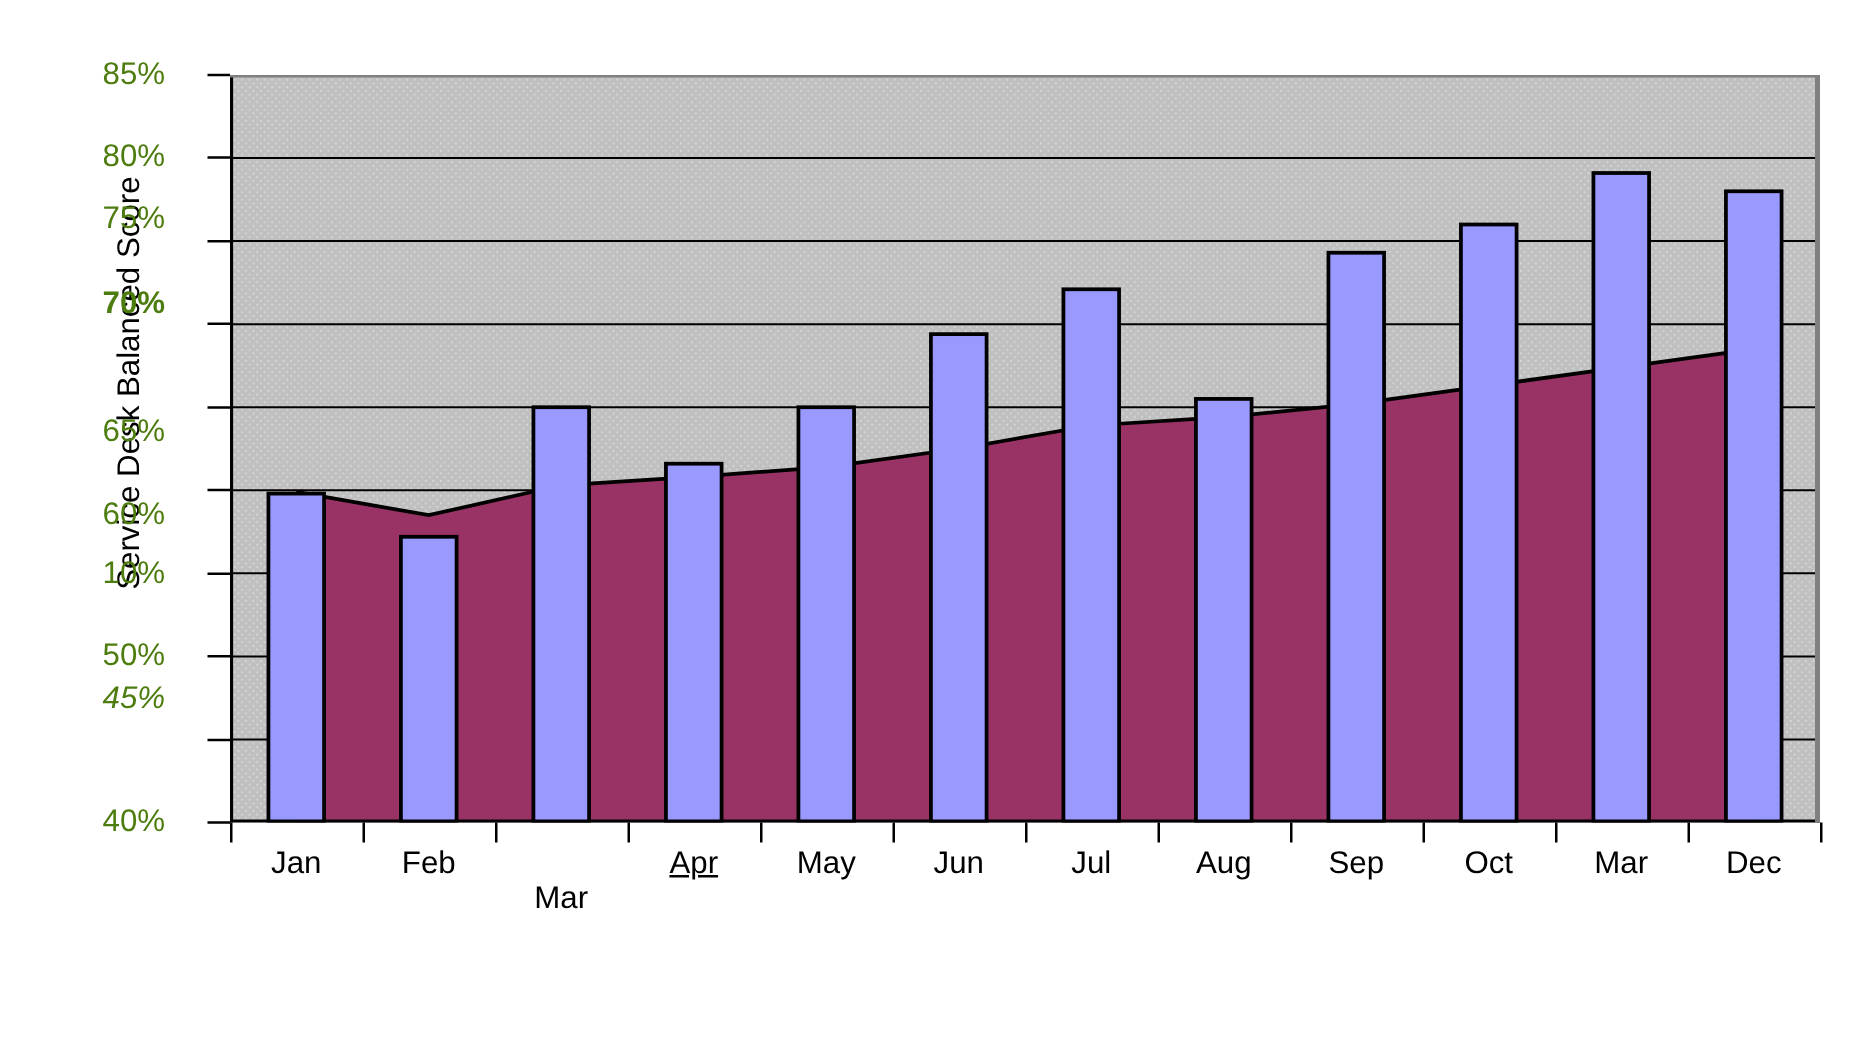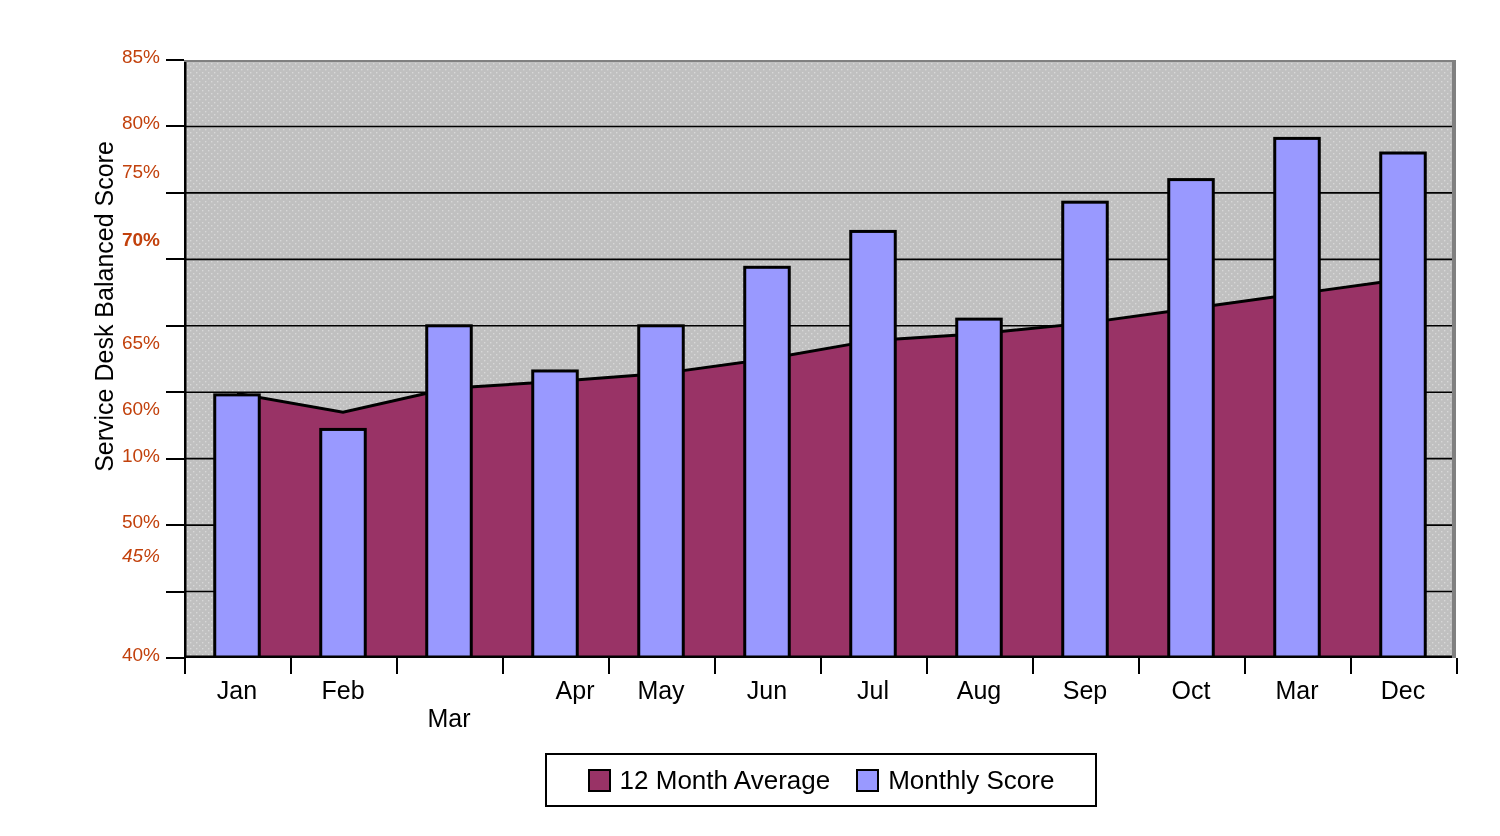--- a/index.html
+++ b/index.html
@@ -32,23 +32,22 @@
     font-size: 25px;
     color: #000000;
     letter-spacing: 0px;
     white-space: nowrap;
   }
 
   .y-tick-label {
     position: absolute;
     right: 0;
     width: 78px;
-    text-align: right;
-    font-size: 19px;
-    color: #c2410c;
+    font-size: 25px;
+    color: #4d7c0f;
     line-height: 1;
   }
   #y-labels {
     position: absolute;
     left: 24px;
     top: 0;
     width: 136px;
     height: 836px;
   }
 
@@ -161,41 +160,31 @@
           <line x1="1270" y1="0" x2="1270" y2="598" stroke="#808080" stroke-width="4"></line>
           <line x1="0" y1="1" x2="1272" y2="1" stroke="#808080" stroke-width="2"></line>
         </g>
       </svg>
   </div>
 
   <div id="x-labels">
       <div class="x-tick-label" style="left: 177px; width: 120px;">Jan</div>
       <div class="x-tick-label" style="left: 283px; width: 120px;">Feb</div>
       <div class="x-tick-label" style="left: 389px; width: 120px; margin-top: 28px;">Mar</div>
-      <div class="x-tick-label" style="left: 515px; width: 120px;">Apr</div>
+      <div class="x-tick-label" style="left: 495px; width: 120px; text-decoration: underline;">Apr</div>
       <div class="x-tick-label" style="left: 601px; width: 120px;">May</div>
       <div class="x-tick-label" style="left: 707px; width: 120px;">Jun</div>
       <div class="x-tick-label" style="left: 813px; width: 120px;">Jul</div>
       <div class="x-tick-label" style="left: 919px; width: 120px;">Aug</div>
       <div class="x-tick-label" style="left: 1025px; width: 120px;">Sep</div>
       <div class="x-tick-label" style="left: 1131px; width: 120px;">Oct</div>
       <div class="x-tick-label" style="left: 1237px; width: 120px;">Mar</div>
       <div class="x-tick-label" style="left: 1343px; width: 120px;">Dec</div>
     </div>
 
-  <div id="legend">
-      <div class="legend-entry">
-        <span class="legend-swatch" style="background: rgb(153, 51, 102);"></span>
-        <span class="legend-label">12 Month Average</span>
-      </div>
-      <div class="legend-entry">
-        <span class="legend-swatch" style="background: rgb(153, 153, 255);"></span>
-        <span class="legend-label">Monthly Score</span>
-      </div>
-    </div>
 
 <div style="position: absolute; left: 166px; top: 0px; width: 20px; height: 836px;">
       <div style="position: absolute; left: 0px; top: 59px; width: 18px; height: 2px; background: rgb(0, 0, 0);"></div>
       <div style="position: absolute; left: 0px; top: 125.444px; width: 18px; height: 2px; background: rgb(0, 0, 0);"></div>
       <div style="position: absolute; left: 0px; top: 191.889px; width: 18px; height: 2px; background: rgb(0, 0, 0);"></div>
       <div style="position: absolute; left: 0px; top: 258.333px; width: 18px; height: 2px; background: rgb(0, 0, 0);"></div>
       <div style="position: absolute; left: 0px; top: 324.778px; width: 18px; height: 2px; background: rgb(0, 0, 0);"></div>
       <div style="position: absolute; left: 0px; top: 391.222px; width: 18px; height: 2px; background: rgb(0, 0, 0);"></div>
       <div style="position: absolute; left: 0px; top: 457.667px; width: 18px; height: 2px; background: rgb(0, 0, 0);"></div>
       <div style="position: absolute; left: 0px; top: 524.111px; width: 18px; height: 2px; background: rgb(0, 0, 0);"></div>

